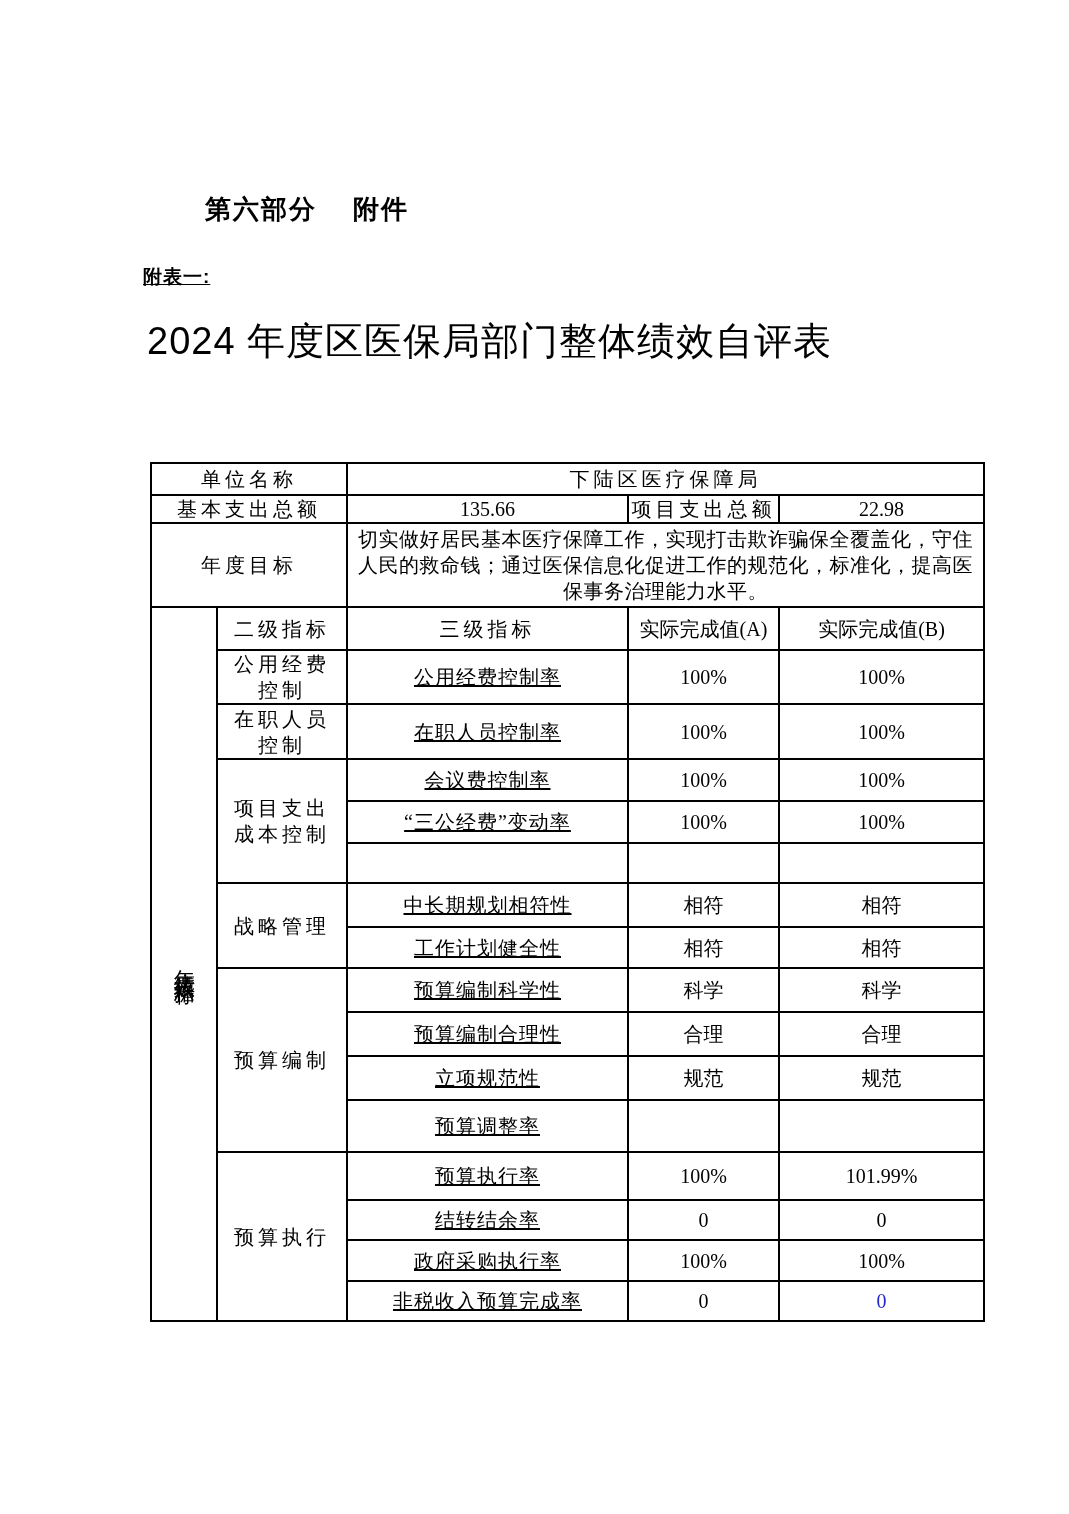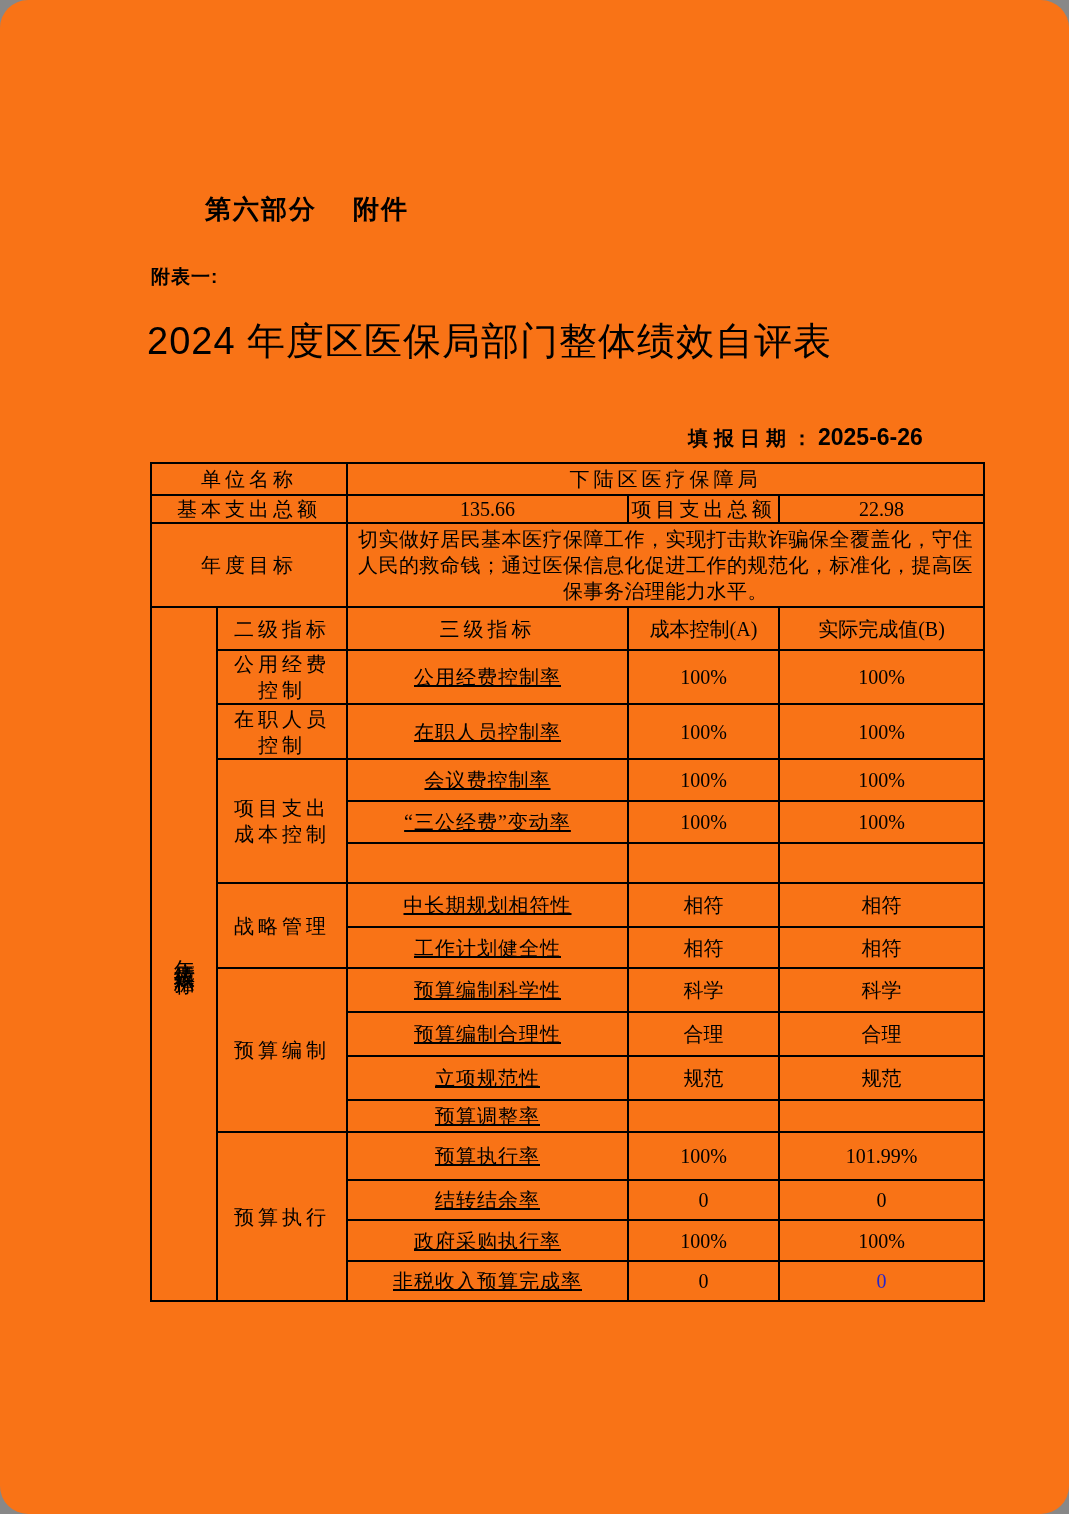--- a/index.html
+++ b/index.html
@@ -1,36 +1,35 @@
 <!DOCTYPE html>
 <html><head>
 <meta charset="utf-8">
 <style>
   html,body{margin:0;padding:0;background:#888;}
   .page{
     position:relative;
     width:1069px;height:1514px;
-    background:#f97316;
+    background:#ffffff;
     margin:0 auto;
     overflow:hidden;
     font-family:"Liberation Serif","DejaVu Serif",serif;
     color:#000;
-    border-radius:28px;
   }
   
   .section-heading{
     position:absolute;left:205px;top:192px;
     display:flex;gap:36px;
     font-family:"Liberation Sans","DejaVu Sans",sans-serif;
     font-weight:bold;font-size:26px;letter-spacing:2px;
   }
   .attach-label{
-    position:absolute;left:151px;top:264px;
-    font-family:"Liberation Sans","DejaVu Sans",sans-serif;
-    font-weight:bold;font-size:19px;letter-spacing:1px;
+    position:absolute;left:143px;top:264px;
+    font-family:"Liberation Sans","DejaVu Sans",sans-serif;
+    font-weight:bold;font-size:19px;letter-spacing:1px;text-decoration:underline;
   }
   .doc-title{
     position:absolute;left:147px;top:316px;
     font-family:"Liberation Sans","DejaVu Sans",sans-serif;
     font-weight:normal;font-size:38px;letter-spacing:1px;
     white-space:nowrap;
   }
   .date-line{
     position:absolute;left:688px;top:424px;
     white-space:nowrap;
@@ -88,23 +87,20 @@
 
   <div class="section-heading">
     <span>第六部分</span>
     <span>附件</span>
   </div>
 
   <div class="attach-label">附表一:</div>
 
   <div class="doc-title">2024 年度区医保局部门整体绩效自评表</div>
 
-  <div class="date-line">
-    <span class="lbl">填报日期：</span><span class="val">2025-6-26</span>
-  </div>
 
   <table class="main">
     <colgroup>
       <col style="width:66px">
         <col style="width:130px">
         <col style="width:281px">
         <col style="width:151px">
         <col style="width:205px">
     </colgroup>
     <tbody>
@@ -123,21 +119,21 @@
         <td colspan="2" class="lab-top">年度目标</td>
         <td colspan="3" class="goal">切实做好居民基本医疗保障工作，实现打击欺诈骗保全覆盖化，守住人民的救命钱；通过医保信息化促进工作的规范化，标准化，提高医保事务治理能力水平。</td>
       </tr>
 
       <tr style="height:43px">
         <td rowspan="16" class="vhead">
           <span>年度绩效指标</span>
         </td>
         <td class="head">二级指标</td>
         <td class="head">三级指标</td>
-        <td class="head-tight">成本控制(A)</td>
+        <td class="head-tight">实际完成值(A)</td>
         <td class="head-tight">实际完成值(B)</td>
       </tr>
 
       <tr style="height:48px">
         <td class="group">公用经费
 控制</td>
         <td class="name">公用经费控制率</td>
         <td class="val">100%</td>
         <td class="val">100%</td>
       </tr>
@@ -185,21 +181,21 @@
       <tr style="height:44px">
         <td class="name">预算编制合理性</td>
         <td class="val">合理</td>
         <td class="val">合理</td>
       </tr>
       <tr style="height:44px">
         <td class="name">立项规范性</td>
         <td class="val">规范</td>
         <td class="val">规范</td>
       </tr>
-      <tr style="height:32px">
+      <tr style="height:52px">
         <td class="name">预算调整率</td>
         <td class="val"></td>
         <td class="val"></td>
       </tr>
       <tr style="height:48px">
         <td rowspan="4" class="group">预算执行</td>
         <td class="name">预算执行率</td>
         <td class="val">100%</td>
         <td class="val">101.99%</td>
       </tr>

